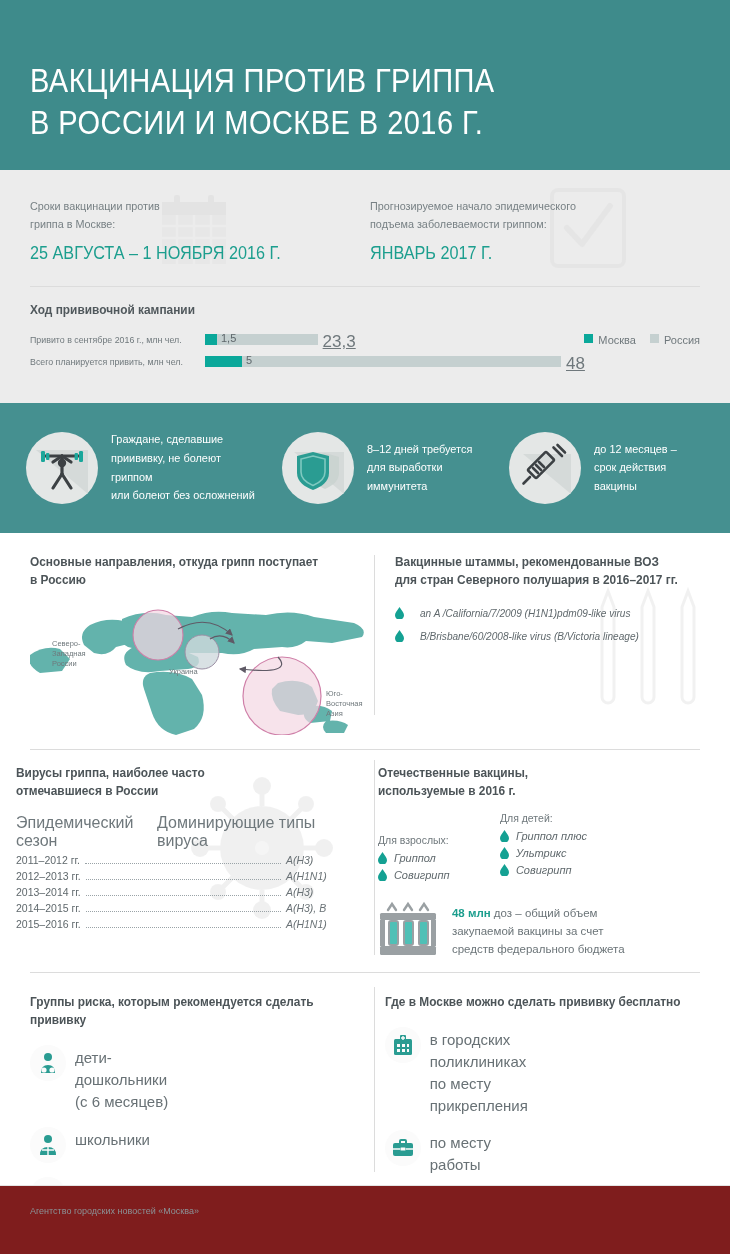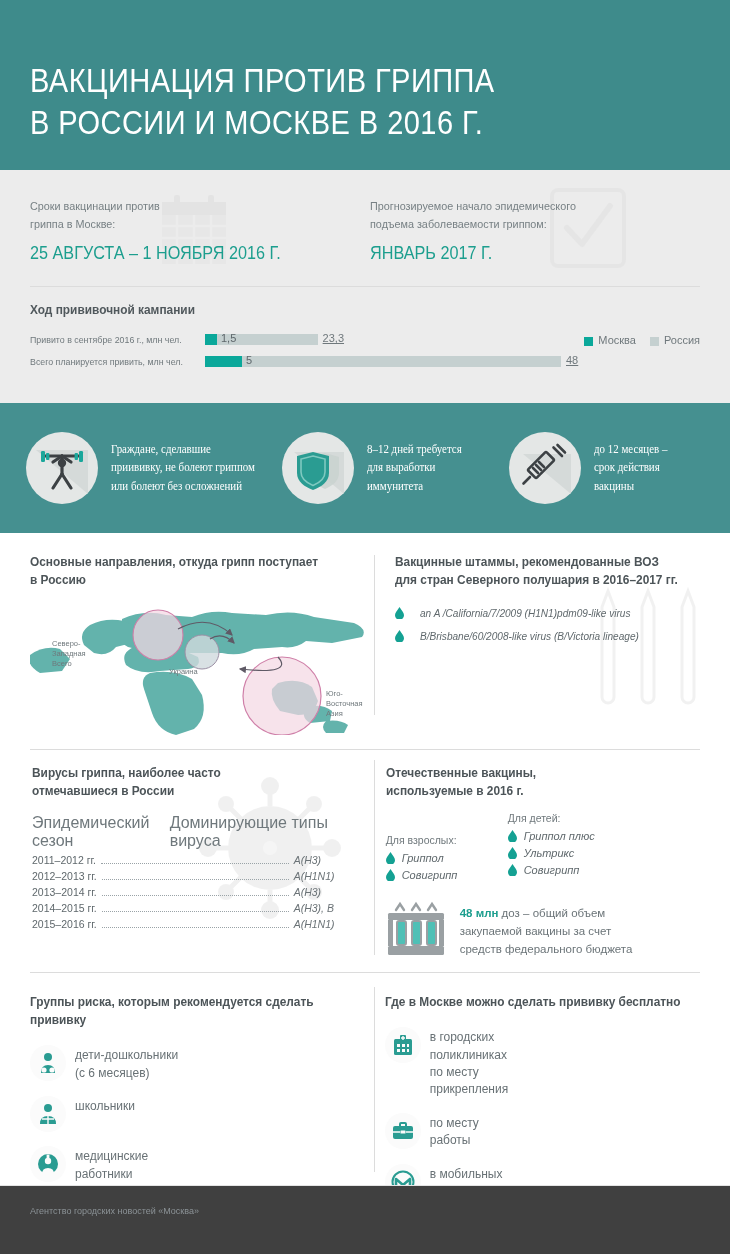--- a/index.html
+++ b/index.html
@@ -108,37 +108,36 @@
     position:absolute; left:0; top:0;
     height:11px;
     background:#0aa89a;
   }
   .bar-v-moscow {
     position:absolute; top:-2px;
     font-size:11px; color:#5d666a;
   }
   .bar-v-russia {
     position:absolute; top:-2px;
-    font-size:11px; color:#6f787c;text-decoration:underline;
+    font-size:17px; color:#6f787c;text-decoration:underline;
   }
   .legend {
     display:flex; gap:14px;
     margin-left:16px; align-items:center;
   }
-  .lg-item { display:flex; align-items:flex-end; gap:5px; font-size:11px; color:#6f787c; }
+  .lg-item { display:flex; align-items:flex-start; gap:5px; font-size:11px; color:#6f787c; }
   .lg-sw { width:9px; height:9px; display:inline-block; }
 
   
   .teal-band {
     background:#459090;
     height:130px;
     display:flex;
     align-items:center;
     padding:0 26px;
-    font-family:Liberation Serif, serif;
   }
   .tb-item { display:flex; align-items:center; }
   .tb-circle {
     width:72px; height:72px; border-radius:50%;
     background:#e4e7e6;
     display:flex; align-items:center; justify-content:center;
     flex:0 0 72px;
     position:relative;
     overflow:hidden;
   }
@@ -176,21 +175,21 @@
     margin-bottom:9px;
   }
   .drop { flex:0 0 9px; margin-top:2px; }
   .strain-t {
     font-size:10.5px; font-style:italic; color:#5f686c;
     transform:scaleX(0.96); transform-origin:left center;
     white-space:nowrap;
   }
 
   
-  .two-col2 { display:flex; padding:14px 30px 0 32px; position:relative; }
+  .two-col2 { display:flex; padding:14px 30px 0 16px; position:relative; }
   .vsep2 {
     position:absolute; left:374px; top:10px;
     width:1px; height:195px; background:#dcdcdc;
   }
   .tbl { margin-top:14px; position:relative; z-index:2; }
   .tbl-head { display:flex; font-size:16px; color:#6f787c; margin-bottom:4px; }
   .th1 { width:150px; }
   .tbl-row {
     display:flex; align-items:baseline;
     font-size:10.5px; color:#5f686c; margin-bottom:3px;
@@ -230,29 +229,29 @@
   }
   .grid2 { display:flex; flex-wrap:wrap; margin-top:16px; }
   .gi { display:flex; align-items:flex-start; width:172px; margin-bottom:14px; }
   .gi-ic {
     width:36px; height:36px; border-radius:50%;
     background:#fbfbfb;
     display:flex; align-items:center; justify-content:center;
     flex:0 0 36px;
   }
   .gi-t {
-    margin-left:9px; font-size:12px; line-height:1.45;
+    margin-left:9px; font-size:15px; line-height:1.45;
     color:#687175; white-space:pre-line; padding-top:2px;
   }
   .grid-where .gi { width:168px; }
 
   
   .footer {
     position:absolute; bottom:0; left:0; right:0;
-    height:69px; background:#404040;
+    height:69px; background:#7f1d1d;
     border-top:1px solid #e4e4e4;
     display:flex; padding:20px 30px 0 30px;
   }
   .f-left { width:345px; font-size:9px; color:#8b9296; }
   .f-right { font-size:9px; color:#8b9296; line-height:1.6; white-space:pre-line; }
 </style>
 </head>
 <body>
 
 <div class="header">
@@ -427,21 +426,21 @@
           <path d="M248 62 q16 18 -38 12" marker-end="url(#ah)"></path>
         </g>
         <defs>
           <marker id="ah" markerWidth="6" markerHeight="6" refX="5" refY="3" orient="auto">
             <path d="M0 0 L6 3 L0 6 z" fill="#5f5a66"></path>
           </marker>
         </defs>
       </svg>
       <div class="map-lbl" style="left:22px; top:44px">Северо-
 Западная
-Всего</div>
+России</div>
       <div class="map-lbl" style="left:139px; top:72px">Украина</div>
       <div class="map-lbl" style="left:296px; top:94px">Юго-
 Восточная
 Азия</div>
     </div>
   </div>
 
   <div class="col-r">
     <svg style="position:absolute; right:-8px; top:24px; opacity:0.35" width="120" height="140" viewBox="0 0 120 140">
       <g fill="none" stroke="#d8d8d8" stroke-width="3">

